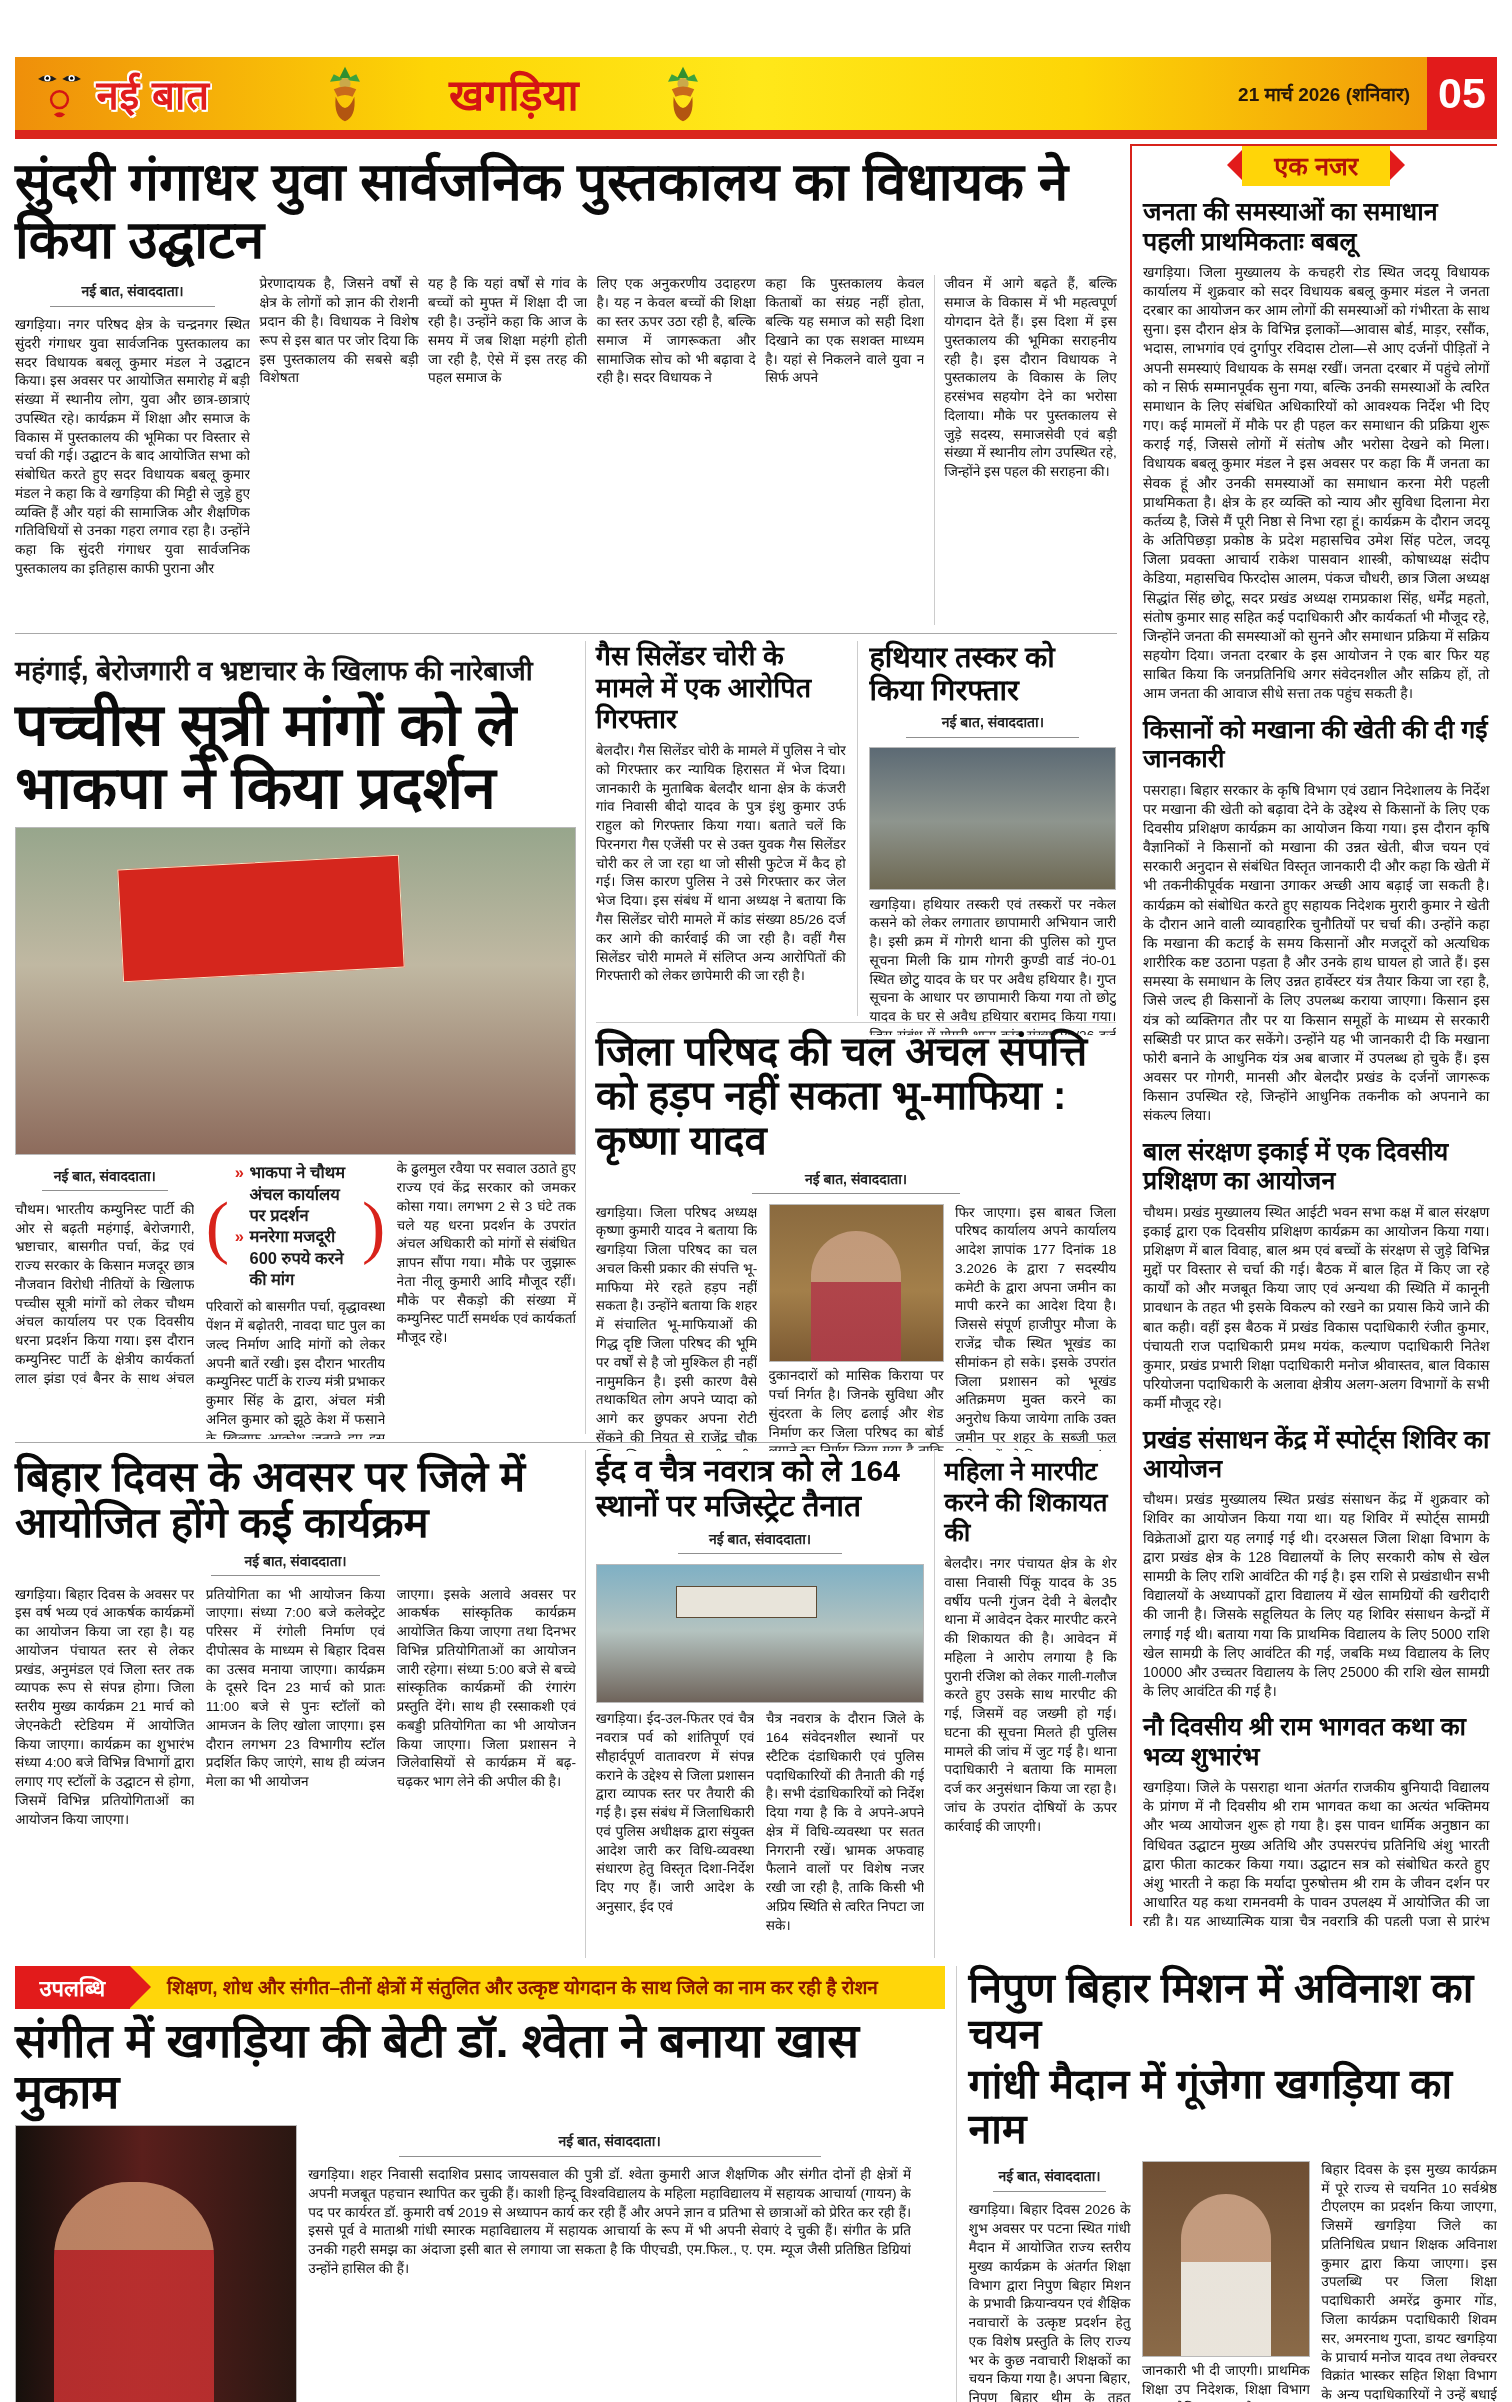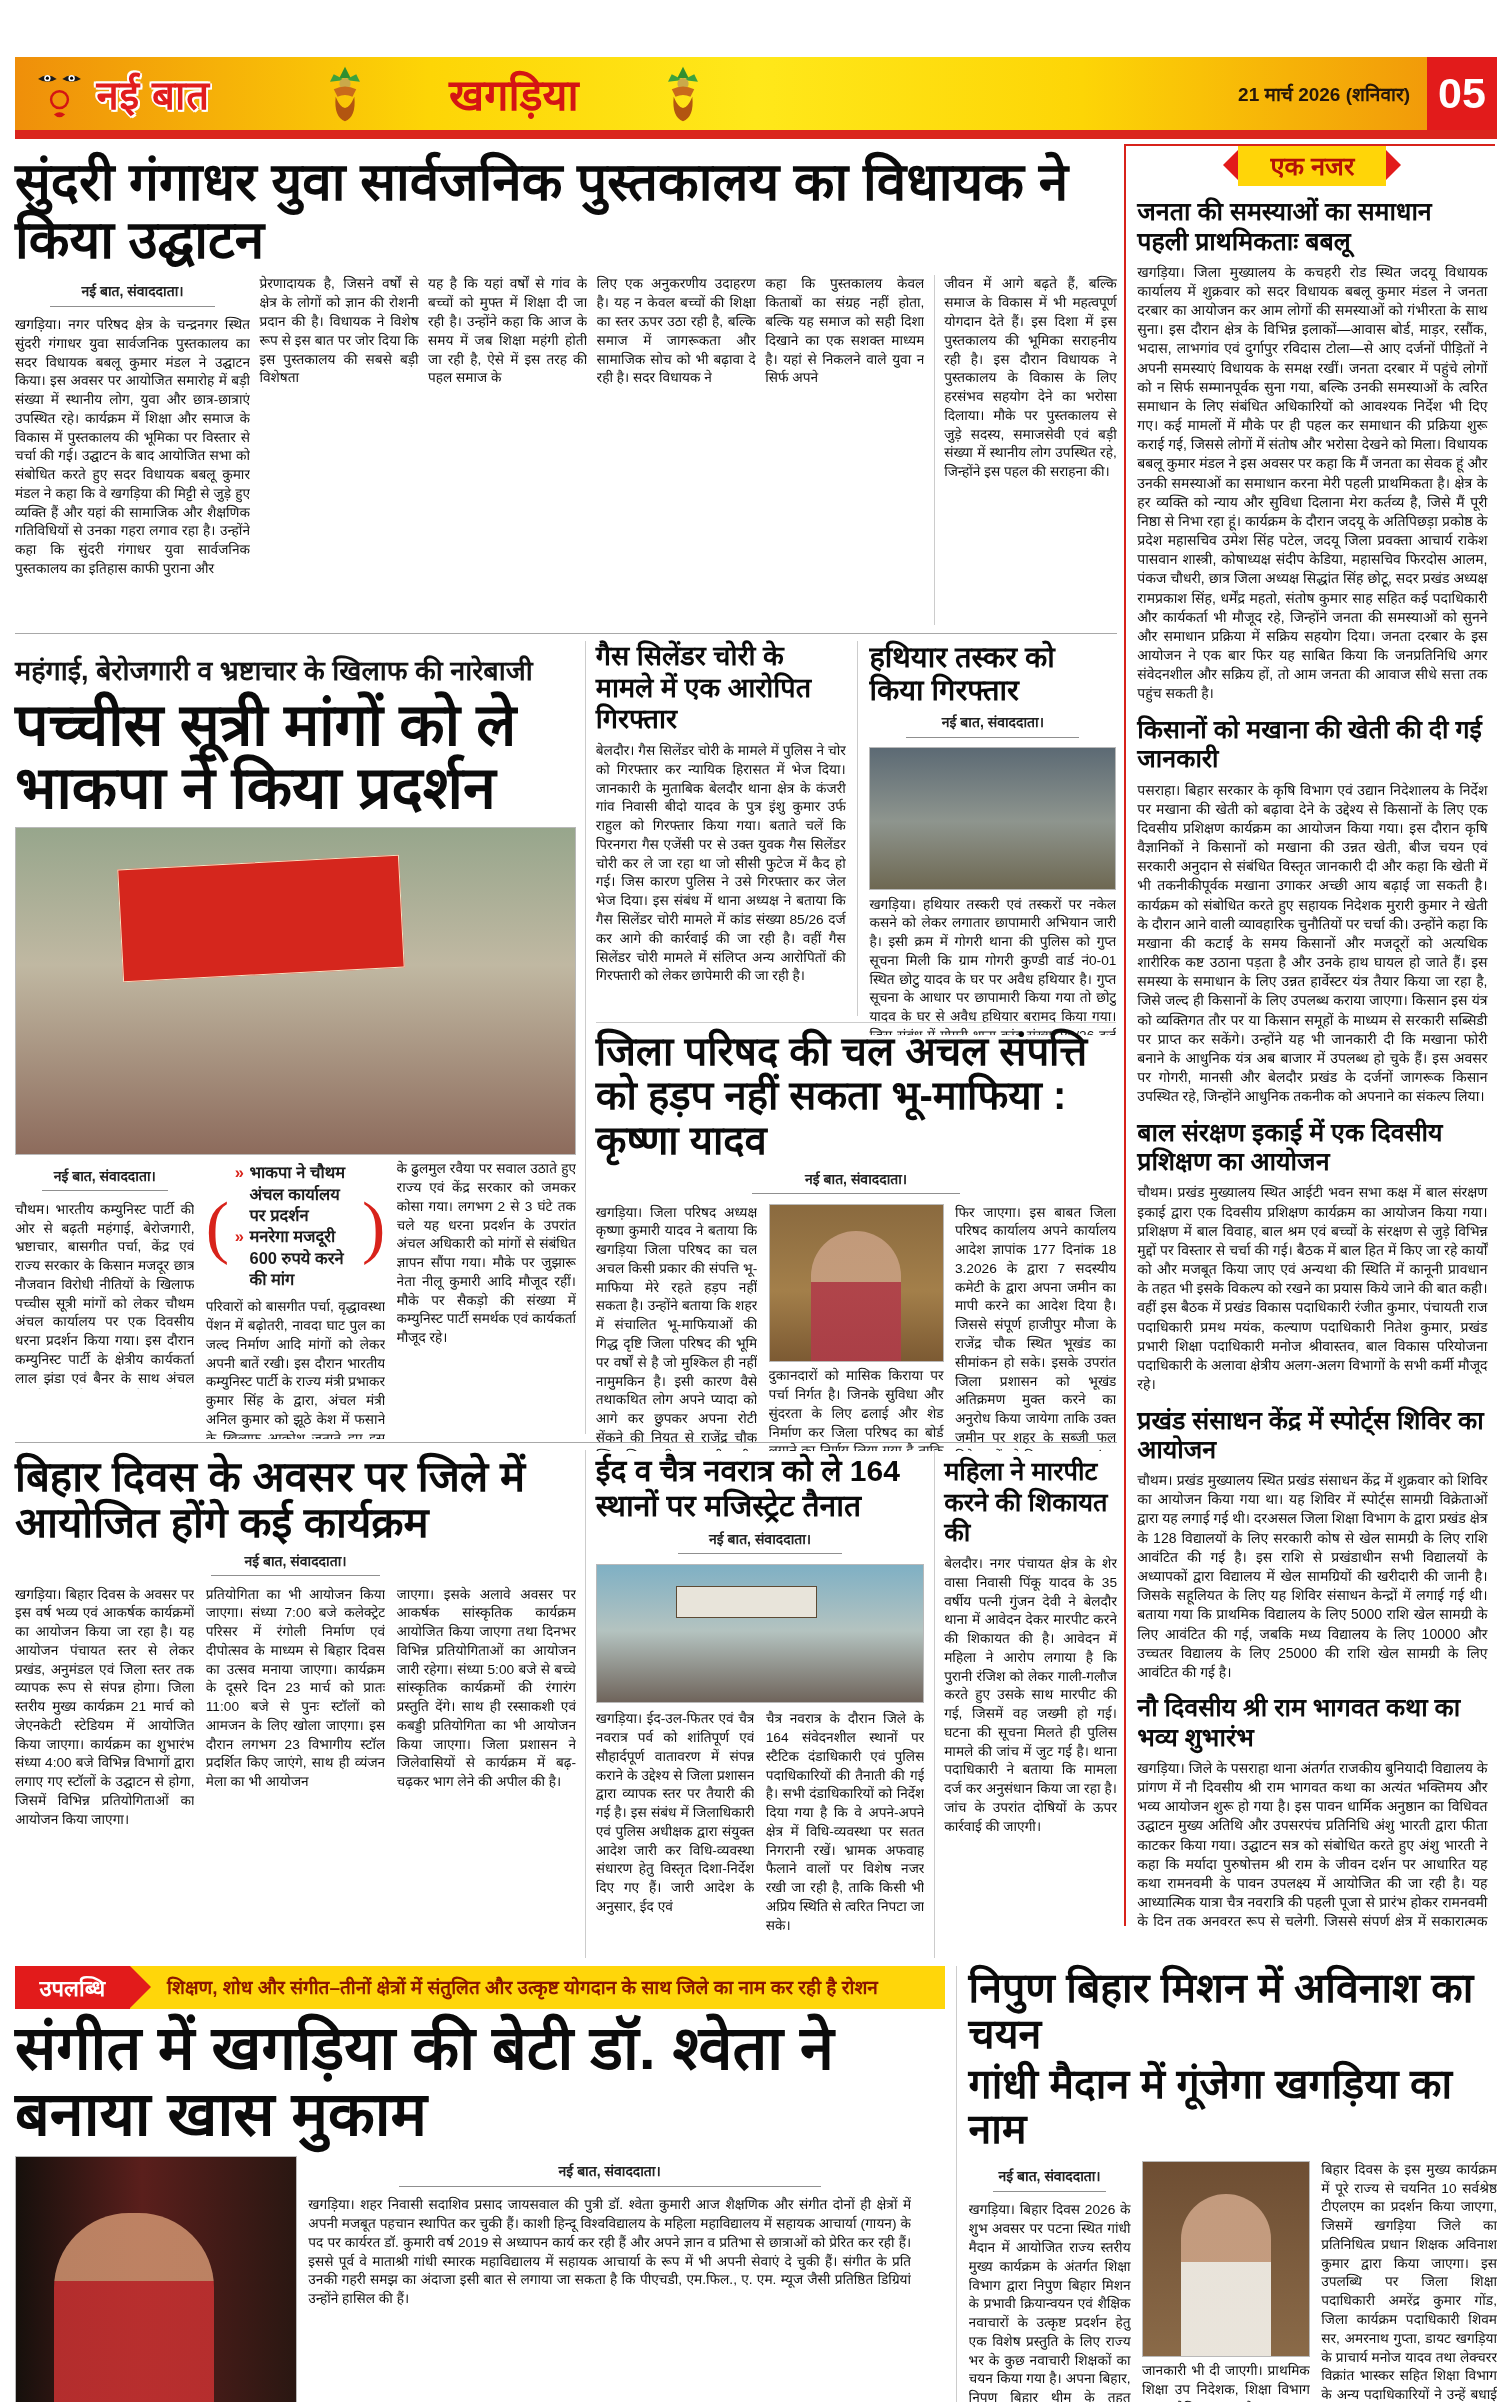--- a/index.html
+++ b/index.html
@@ -14,21 +14,21 @@
   .brand-name { font-size:40px; font-weight:800; color:#e11d1d; letter-spacing:0.9px;
     text-shadow:-1.9px 0 #fff,1.9px 0 #fff,0 -1.9px #fff,0 1.9px #fff,1.9px 1.9px #fff,-1.9px -1.9px #fff; }
   .mast-center { flex:1; display:flex; align-items:center; gap:85px; }
   .edition { font-size:43px; font-weight:800; color:#d41414; }
   .mast-date { font-size:19px; font-weight:700; color:#27180a; padding-right:17px; }
   .page-num-box { background:#e21b1b; width:70px; height:73px; display:flex; align-items:center; justify-content:center;
     color:#fff; font-size:43px; font-weight:800; }
   .red-strip { height:8.5px; background:#da251c; }
 
   
-  .top-zone { display:flex; gap:7px; margin-top:5.6px; }
+  .top-zone { display:flex; gap:13px; margin-top:5.6px; }
   .left-main { width:1102px; }
   .rail { width:371px; height:1782px; overflow:hidden; border-left:2.8px solid #d8231b; border-top:2.8px solid #d8231b; padding:0 7.5px 0 11.3px; }
 
   .divider { border-top:1.9px solid #a8a8a8; margin:7.5px 0; }
 
   
   .headline { color:#0b0b0b; font-weight:800; line-height:1.08; }
   .kicker { font-weight:800; color:#141414; }
   .byline { font-weight:700; font-size:14px; text-align:center; border-bottom:0.9px solid #8f8f8f;
     width:70%; margin:5.6px auto 9.4px; padding-bottom:5.6px; color:#222; }
@@ -103,21 +103,21 @@
   .rail h3 { font-size:25px; font-weight:800; line-height:1.18; margin:11.3px 0 6.6px; color:#0c0c0c; }
   .rail .col { font-size:14px; }
 
   
   .bottom-zone { display:flex; gap:11.3px; margin-top:7.5px; height:497px; }
   .bz-left { width:930px; }
   .ach-strip { display:flex; align-items:center; background:#ffd60a; height:43px; }
   .ach-badge { background:#e21b1b; color:#fff; font-weight:800; font-size:22px; padding:7.5px 24.5px; height:43px; display:flex; align-items:center; }
   .ach-chev { width:0; height:0; border:21.7px solid transparent; border-left-color:#e21b1b; border-right-width:9.4px; }
   .ach-text { flex:1; color:#8b1500; font-weight:800; font-size:19px; padding-left:7.5px; }
-  .singer-headline { font-size:61px; margin:7.5px 0; }
+  .singer-headline { font-size:47px; margin:7.5px 0; }
   .singer-row { display:flex; gap:11.3px; height:369px; }
   .ph-singer { width:282px; height:369px; flex:none; background:linear-gradient(90deg,#16100c 0%,#5a1f1c 45%,#2a1712 100%); }
   .ph-singer:after { content:""; position:absolute; left:38px; top:56px; width:160px; height:311px;
     border-radius:75px 75px 0 0; background:linear-gradient(180deg,#c98d6b 0 22%,#c23030 22% 100%); opacity:.9; }
   .singer-row .col { flex:1; }
   .bz-right { flex:1; border-left:0.9px solid #ccc; padding-left:11.3px; }
   .nipun-headline { font-size:41px; line-height:1.12; margin:3.8px 0 3.8px; }
   .nipun-row { display:flex; gap:11.3px; height:339px; }
   .nipun-row .col { flex:1; }
   .nipun-mid { width:168px; flex:none !important; display:flex; flex-direction:column; gap:5.6px; }

